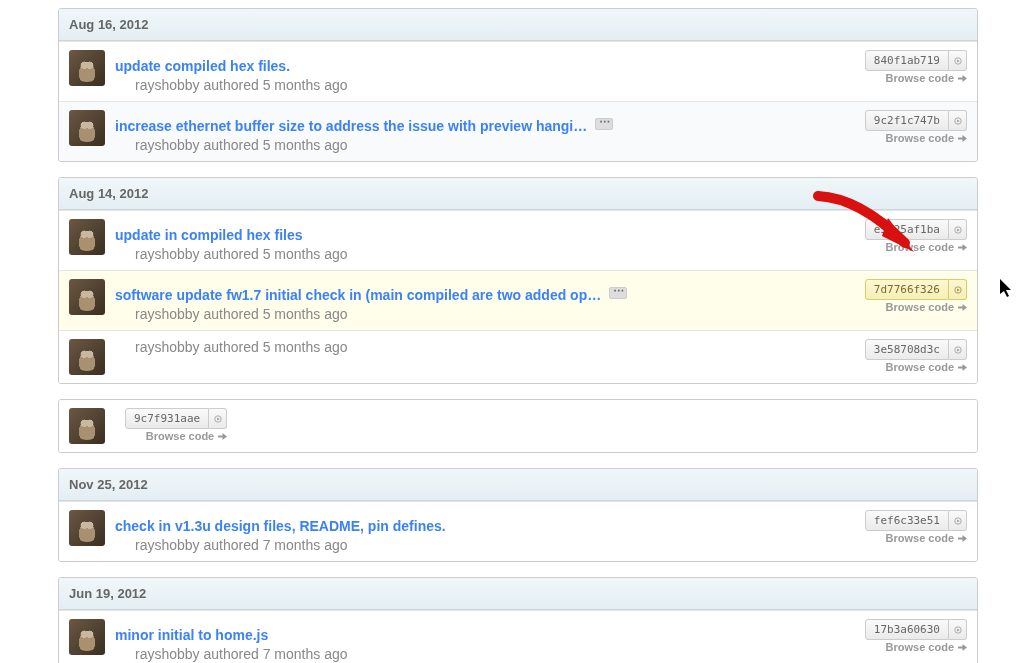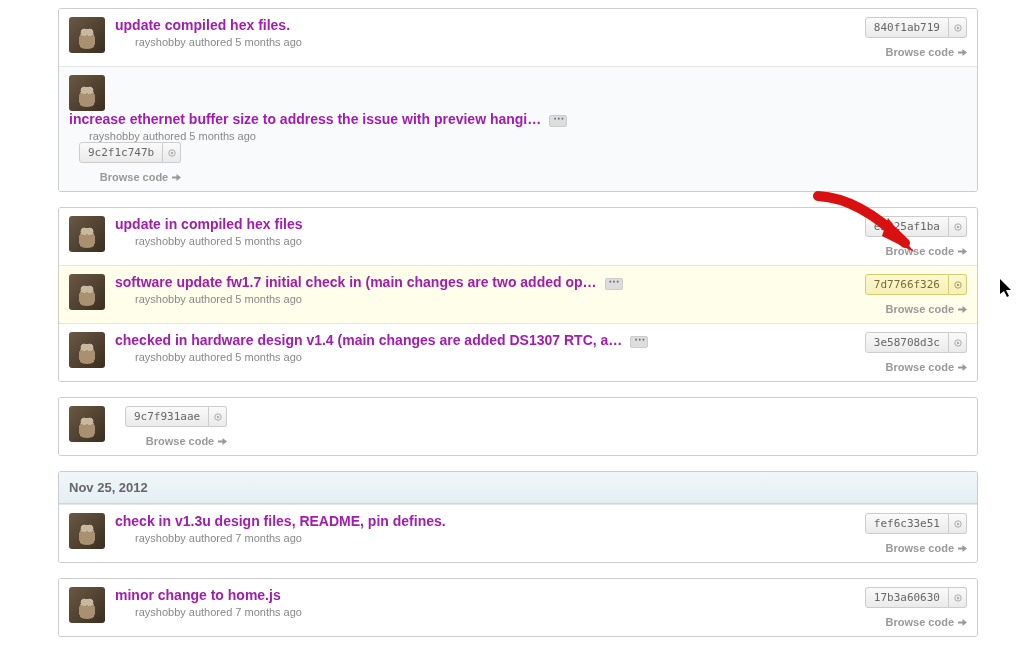--- a/index.html
+++ b/index.html
@@ -36,21 +36,20 @@
       padding: 8px 10px;
       border-top: 1px solid #e5e5e5;
       background: #fff;
     }
     .commit-row:first-of-type { border-top: none; }
     .commit-row.highlighted {
       background: #fffeeb;
     }
     .commit-row.alt {
       background: #f8fafc;
-      flex-direction: column;
     }
     .avatar {
       width: 36px;
       height: 36px;
       border-radius: 3px;
       background: linear-gradient(135deg, #6b5844, #3a2e20);
       flex-shrink: 0;
       margin-right: 10px;
       position: relative;
       overflow: hidden;
@@ -64,25 +63,26 @@
                   radial-gradient(ellipse at 50% 70%, #a89070 40%, transparent 42%);
       border-radius: 50%;
     }
     .commit-main {
       flex: 1;
       min-width: 0;
     }
     .commit-title {
       font-weight: bold;
       font-size: 14px;
-      color: #a21caf;
+      color: #3b82f6;
       margin-bottom: 3px;
       display: flex;
-      align-items: flex-end;
+      align-items: flex-start;
       gap: 8px;
+      margin-top: 8px;
     }
     .commit-title-text {
       white-space: nowrap;
       overflow: hidden;
       text-overflow: ellipsis;
     }
     .expand-btn {
       display: inline-block;
       background: #ddd;
       border: 1px solid #ccc;
@@ -96,33 +96,33 @@
     .expand-btn::before {
       content: '⋯';
       position: absolute;
       top: -4px;
       left: 3px;
       font-size: 11px;
       color: #666;
       letter-spacing: -1px;
     }
     .commit-meta {
-      font-size: 11px;
+      font-size: 14px;
       color: #888;
       padding-left: 20px;
     }
     .commit-author {
       color: #888;
       font-weight: normal;
     }
     .commit-actions {
       display: flex;
       flex-direction: column;
       align-items: flex-end;
-      gap: 8px;
+      gap: 1px;
       flex-shrink: 0;
       margin-left: 10px;
     }
     .sha-group {
       display: flex;
       align-items: stretch;
     }
     .sha-link {
       font-family: Consolas, monospace;
       font-size: 11px;
@@ -176,20 +176,21 @@
       top: 279px;
       left: 1000px;
       pointer-events: none;
     }
   </style>
 </head>
 <body>
 
 <div class="container" id="root">
     <div class="commit-group">
+      <div class="group-header">Aug 16, 2012</div>
       <div class="commit-row">
         <div class="avatar"></div>
         <div class="commit-main">
           <div class="commit-title">
             <span class="commit-title-text">update compiled hex files.</span>
           </div>
           <div class="commit-meta"><span class="commit-author">rayshobby</span><span> authored </span><span>5 months ago</span></div>
         </div>
         <div class="commit-actions">
           <div class="sha-group">
@@ -235,20 +236,21 @@
             <span style="display: inline-flex;">
               <svg viewBox="0 0 10 10">
                 <path d="M0 4 L5 4 L5 1 L10 5 L5 9 L5 6 L0 6 Z" fill="#999"></path>
               </svg>
             </span>
           </span>
         </div>
       </div>
     </div>
     <div class="commit-group">
+      <div class="group-header">Aug 14, 2012</div>
       <div class="commit-row">
         <div class="avatar"></div>
         <div class="commit-main">
           <div class="commit-title">
             <span class="commit-title-text">update in compiled hex files</span>
           </div>
           <div class="commit-meta"><span class="commit-author">rayshobby</span><span> authored </span><span>5 months ago</span></div>
         </div>
         <div class="commit-actions">
           <div class="sha-group">
@@ -267,21 +269,21 @@
                 <path d="M0 4 L5 4 L5 1 L10 5 L5 9 L5 6 L0 6 Z" fill="#999"></path>
               </svg>
             </span>
           </span>
         </div>
       </div>
       <div class="commit-row highlighted">
         <div class="avatar"></div>
         <div class="commit-main">
           <div class="commit-title">
-            <span class="commit-title-text">software update fw1.7 initial check in (main changes are two added op…</span>
+            <span class="commit-title-text">software update fw1.7 initial check in (main compiled are two added op…</span>
             <span class="expand-btn"></span>
           </div>
           <div class="commit-meta"><span class="commit-author">rayshobby</span><span> authored </span><span>5 months ago</span></div>
         </div>
         <div class="commit-actions">
           <div class="sha-group">
             <span class="sha-link hl">7d7766f326</span>
             <span class="tree-btn hl">
               <svg viewBox="0 0 10 10">
                 <circle cx="5" cy="5" r="4" fill="none" stroke="#9a8a40" stroke-width="1"></circle>
@@ -295,24 +297,20 @@
               <svg viewBox="0 0 10 10">
                 <path d="M0 4 L5 4 L5 1 L10 5 L5 9 L5 6 L0 6 Z" fill="#999"></path>
               </svg>
             </span>
           </span>
         </div>
       </div>
       <div class="commit-row">
         <div class="avatar"></div>
         <div class="commit-main">
-          <div class="commit-title">
-            <span class="commit-title-text">checked in hardware design v1.4 (main changes are added DS1307 RTC, a…</span>
-            <span class="expand-btn"></span>
-          </div>
           <div class="commit-meta"><span class="commit-author">rayshobby</span><span> authored </span><span>5 months ago</span></div>
         </div>
         <div class="commit-actions">
           <div class="sha-group">
             <span class="sha-link">3e58708d3c</span>
             <span class="tree-btn">
               <svg viewBox="0 0 10 10">
                 <circle cx="5" cy="5" r="4" fill="none" stroke="#999" stroke-width="1"></circle>
                 <path d="M4 3 L7 5 L4 7 Z" fill="#999"></path>
               </svg>
@@ -378,25 +376,26 @@
             <span style="display: inline-flex;">
               <svg viewBox="0 0 10 10">
                 <path d="M0 4 L5 4 L5 1 L10 5 L5 9 L5 6 L0 6 Z" fill="#999"></path>
               </svg>
             </span>
           </span>
         </div>
       </div>
     </div>
     <div class="commit-group">
-      <div class="commit-row">
-        <div class="avatar"></div>
-        <div class="commit-main">
-          <div class="commit-title">
-            <span class="commit-title-text">minor change to home.js</span>
+      <div class="group-header">Jun 19, 2012</div>
+      <div class="commit-row">
+        <div class="avatar"></div>
+        <div class="commit-main">
+          <div class="commit-title">
+            <span class="commit-title-text">minor initial to home.js</span>
           </div>
           <div class="commit-meta"><span class="commit-author">rayshobby</span><span> authored </span><span>7 months ago</span></div>
         </div>
         <div class="commit-actions">
           <div class="sha-group">
             <span class="sha-link">17b3a60630</span>
             <span class="tree-btn">
               <svg viewBox="0 0 10 10">
                 <circle cx="5" cy="5" r="4" fill="none" stroke="#999" stroke-width="1"></circle>
                 <path d="M4 3 L7 5 L4 7 Z" fill="#999"></path>

